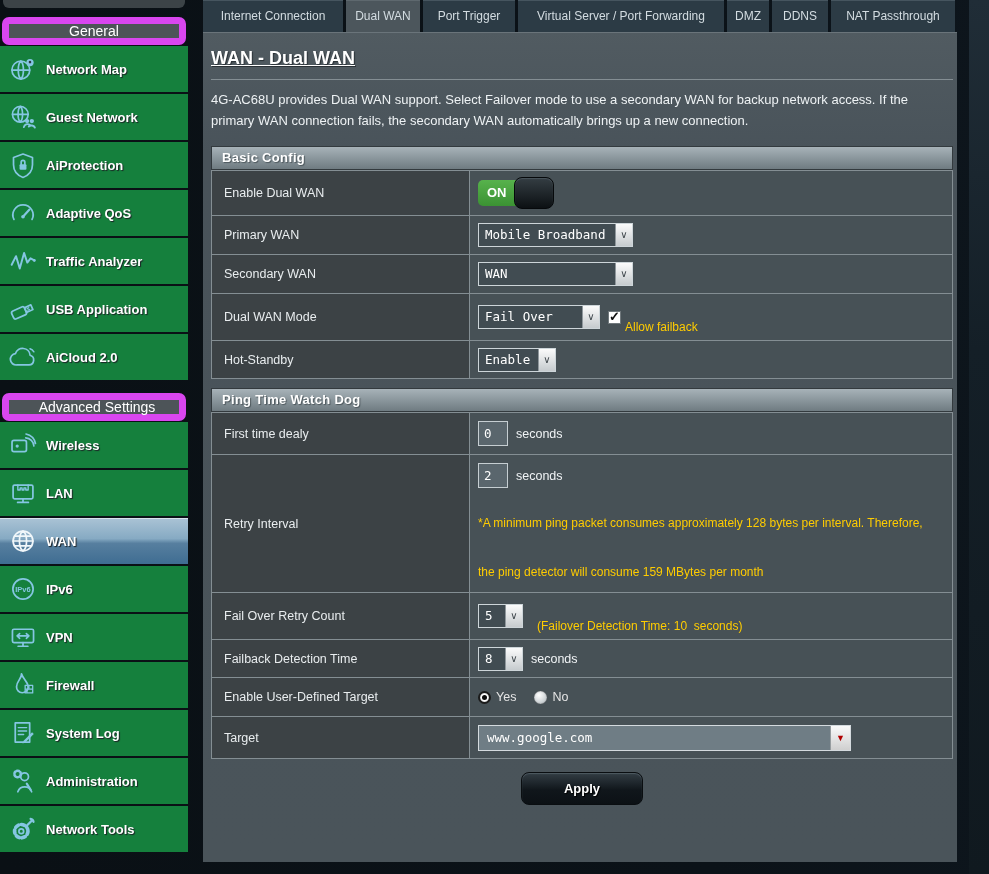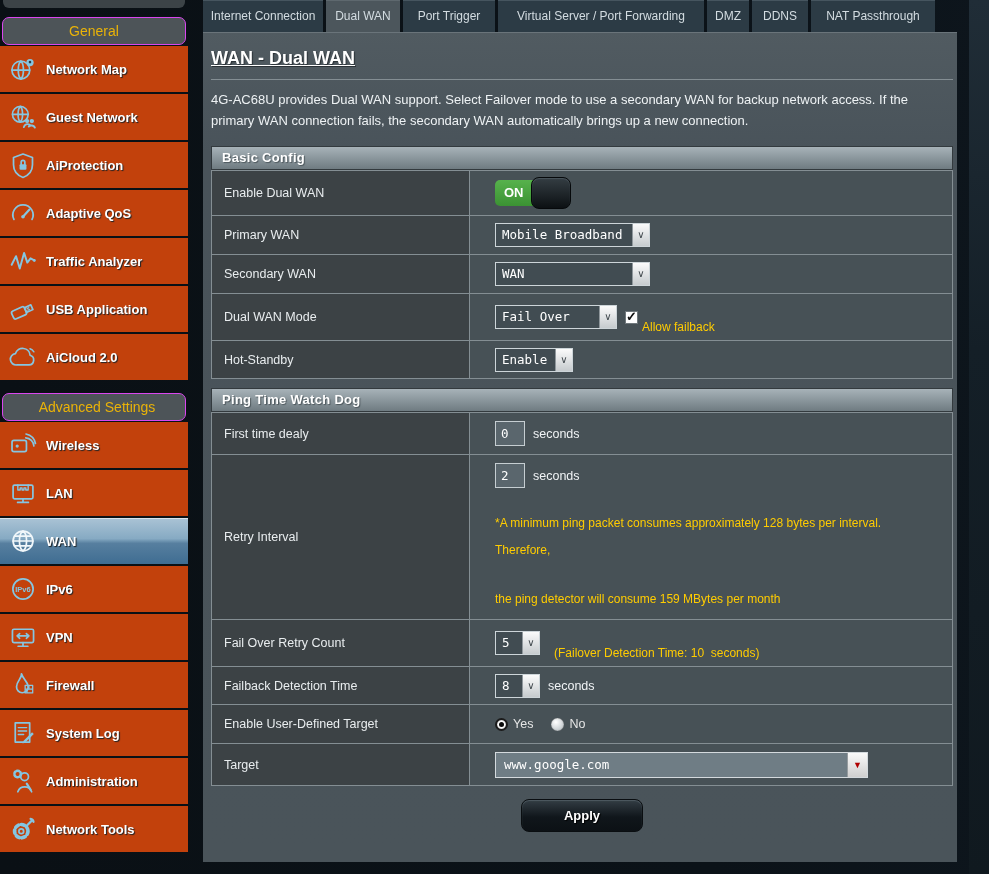--- a/index.html
+++ b/index.html
@@ -8,58 +8,58 @@
     position:relative;
     font-family:"Liberation Sans", sans-serif;
     background:linear-gradient(90deg,#0a1015 0%, #0b1218 72%, #0d151c 100%);
   }
   .right-band { position:absolute; left:969px; top:0; width:20px; height:874px;
     background:linear-gradient(180deg,#202d37,#141f27 40%,#10191f); }
 
   
   .sidebar { position:absolute; left:0; top:0; width:188px; }
   .side-stub { height:8px; margin:0 3px 9px 3px; background:#3c4347; border-radius:0 0 6px 6px; }
-  .side-header { height:28px; margin:0 2px 1px 2px; background:#4d5458; border:1px solid #d946ef;
-    border-radius:7px; color:#eab308; font-size:14px; display:flex; align-items:center; justify-content:center; }
+  .side-header { height:28px; margin:0 2px 1px 2px; background:#4d5458; border:7px solid #d946ef;
+    border-radius:7px; color:#ffffff; font-size:14px; display:flex; align-items:center; justify-content:center; }
   .side-header.gap { margin-top:13px;padding-left:6px; }
-  .side-item { height:46px; margin-bottom:2px; background:#c2410c; display:flex; align-items:center; cursor:pointer; }
+  .side-item { height:46px; margin-bottom:2px; background:#15803d; display:flex; align-items:center; cursor:pointer; }
   .side-item .icon { width:46px; display:flex; align-items:center; justify-content:center; }
   .side-label { color:#ffffff; font-size:13px; font-weight:bold; text-shadow:1px 1px 1px #1c2226; }
   .side-item.selected {
     background:linear-gradient(180deg,#aac3d5 0%, #86aac3 45%, #577f9f 55%, #3f6d92 100%);
     box-shadow:inset 0 1px 0 rgba(255,255,255,.55);
   }
   .icon svg { stroke:#85c6e2; fill:none; stroke-width:1.6; stroke-linecap:round; stroke-linejoin:round; }
   .side-item.selected .icon svg { stroke:#f1f7fa; }
 
   
   .content { position:absolute; left:203px; top:0; width:754px; }
   .tabs { display:flex; gap:3px; height:32px; align-items:stretch; }
   .tab { background:#2c3b45; border-top:1px solid #46555f; color:#d3dce1; font-size:12px; line-height:13px;
     display:flex; align-items:center; justify-content:center; text-align:center; padding:1px 4px; cursor:pointer; }
-  .tab.t0{width:120px}.tab.t1{width:74px}.tab.t2{width:92px}.tab.t3{width:206px}.tab.t4{width:42px}.tab.t5{width:56px}.tab.t6{width:124px}
+  .tab.t0{width:140px}.tab.t1{width:74px}.tab.t2{width:92px}.tab.t3{width:206px}.tab.t4{width:42px}.tab.t5{width:56px}.tab.t6{width:124px}
   .tab.active { background:#4c565c; border-top:1px solid #5e686e; }
 
   .panel { position:relative; width:754px; height:830px; margin-top:0;
     background:linear-gradient(180deg,#515b61,#49535a 120px,#4a545a);
     box-shadow:inset 0 1px 0 #6a747a; padding:0 4px 0 8px; }
   .page-title { padding-top:16px; font-size:18px; font-weight:bold; color:#ffffff; text-shadow:1px 1px 1px #2a3136;text-decoration:underline; }
   .divider { border-top:1px solid #848e93; margin:10px 0 9px 0; }
   .desc { color:#eef2f4; font-size:13px; line-height:21px; margin-bottom:15px; }
 
   .sec-header { height:24px; background:linear-gradient(180deg,#a7b2b8,#6f7b81); border:1px solid #333a3e;
     color:#fff; font-weight:bold; font-size:13px; line-height:22px; padding-left:10px;
     text-shadow:1px 1px 1px #4d575c; letter-spacing:.3px; }
   .sec-gap { height:9px; }
 
   .table { border:1px solid #848e93; border-top:none; margin-bottom:0; }
   .trow { display:flex; border-top:1px solid #848e93; }
   .tlabel { width:258px; background:#3c4245; color:#e9edef; font-size:12.5px;
     display:flex; align-items:center; padding-left:12px; border-right:1px solid #848e93; }
-  .tvalue { flex:1; background:#475156; display:flex; align-items:center; padding:6px 25px; gap:8px; }
+  .tvalue { flex:1; background:#475156; display:flex; align-items:center; padding:6px 8px; gap:8px; }
   .tvalue.col { flex-direction:column; align-items:flex-start; justify-content:flex-start; padding-top:8px; gap:2px; }
   .h40{min-height:42px}.h39{min-height:39px}.h38{min-height:38px}.h83{min-height:83px}
 
   
   .toggle { position:relative; width:80px; height:26px; margin:3px 0; }
   .toggle-on { position:absolute; left:0; top:0; width:44px; height:26px; border-radius:5px;
     background:linear-gradient(180deg,#57b24c,#3b9233); color:#fff; font-weight:bold; font-size:13px;
     line-height:26px; padding-left:9px; }
   .toggle-knob { position:absolute; left:36px; top:-3px; width:40px; height:32px; border-radius:8px;
     background:linear-gradient(180deg,#343d43,#0c1013); border:1px solid #06090b;

